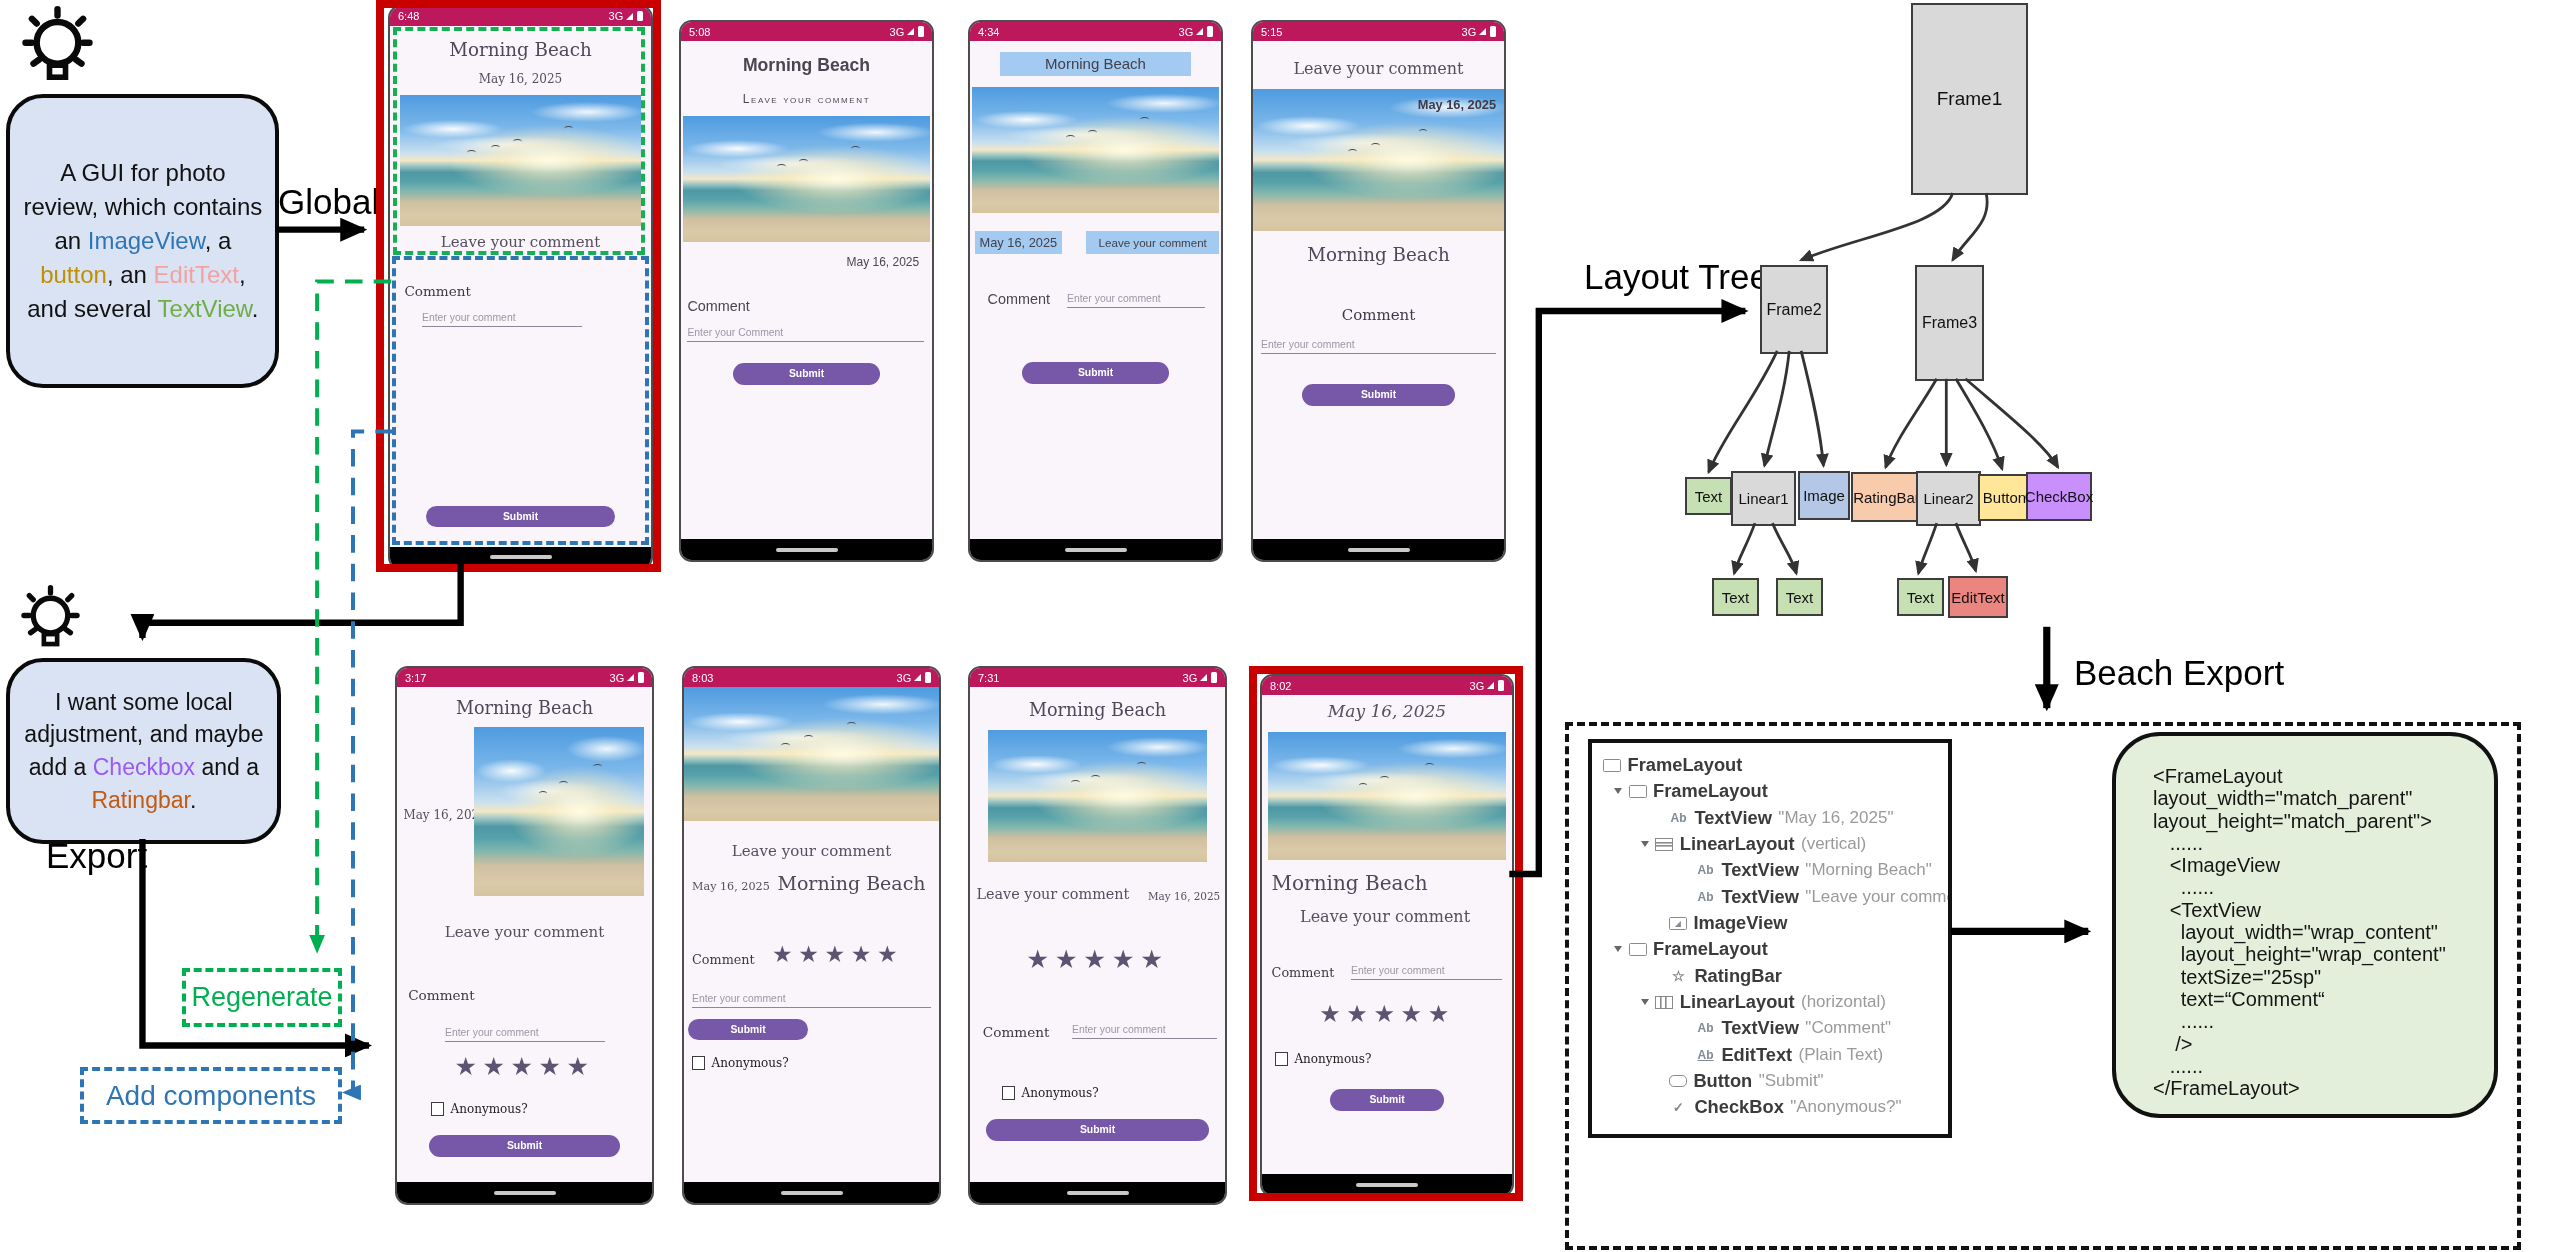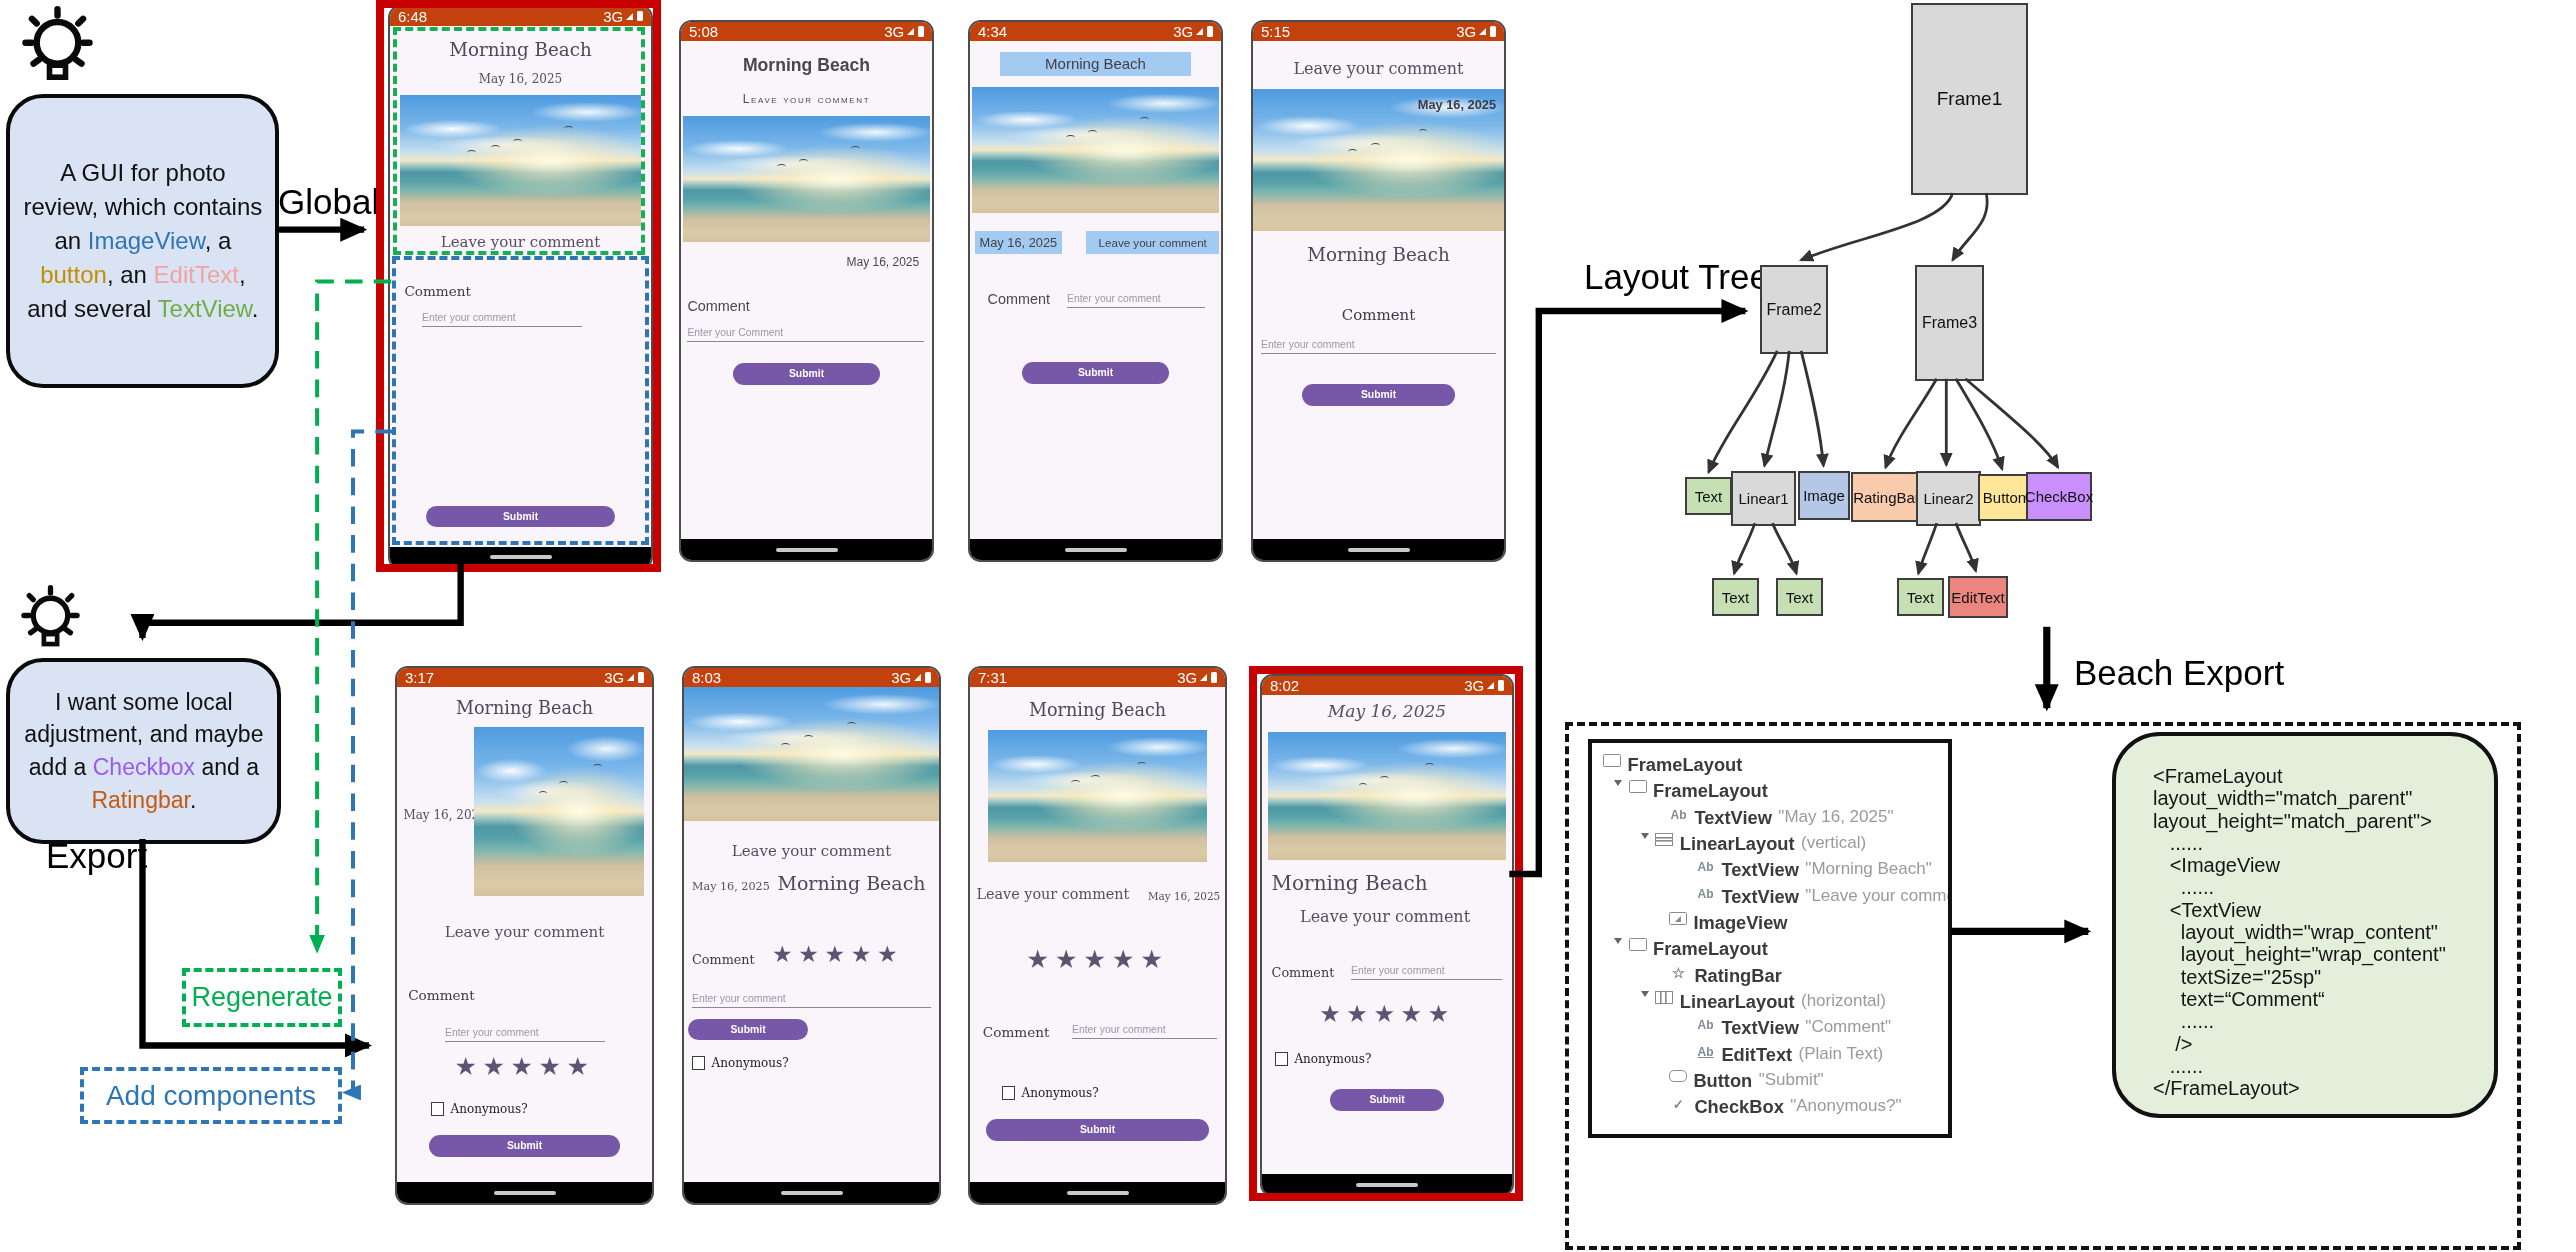--- a/index.html
+++ b/index.html
@@ -9,21 +9,21 @@
   .bubble .txt{font-size:24px;line-height:1.42;padding:6.4px 11.2px}
   .w-imageview{color:#2e75b6}.w-button{color:#bf9000}.w-edittext{color:#f2a2a2}.w-textview{color:#70ad47}
   .w-checkbox{color:#9b59f5}.w-ratingbar{color:#c55a11}
   .flowlabel{position:absolute;font-size:35px;color:#000}
   
   .chip{position:absolute;display:flex;align-items:center;justify-content:center;background:#fff}
   .chip.green{border:4px dashed #00b050;color:#00b050;font-size:27px}
   .chip.blue{border:4px dashed #2e75b6;color:#2e75b6;font-size:28px}
   
   .phone{position:absolute;background:#faf5fa;border:2.4px solid #4d4d4d;border-radius:12.8px;overflow:hidden}
-  .status{position:absolute;top:0;left:0;right:0;height:19px;background:#c2410c;color:#fff;font-size:15px;display:flex;justify-content:space-between;align-items:center;padding:0 8px;z-index:3}
+  .status{position:absolute;top:0;left:0;right:0;height:19px;background:#be185d;color:#fff;font-size:11px;display:flex;justify-content:space-between;align-items:center;padding:0 8px;z-index:3}
   .sticons{display:inline-flex;align-items:center;gap:3.2px}
   .sig{width:0;height:0;border-left:7.2px solid transparent;border-bottom:7.2px solid #fff;display:inline-block}
   .bat{width:6.4px;height:10.4px;background:#fff;border-radius:1.6px;display:inline-block}
   .pbody{position:absolute;top:19px;left:0;right:0;bottom:21px}
   .navbar{position:absolute;bottom:0;left:0;right:0;height:21px;background:#000;display:flex;align-items:center;justify-content:center;z-index:3}
   .homepill{width:62px;height:4px;border-radius:2.4px;background:#c9c9c9}
   .serif{font-family:"DejaVu Serif",serif}
   .ph-title{position:absolute;width:100%;text-align:center;color:#4e4858}
   .ph-sub{position:absolute;color:#554e5e}
   .ph-date{position:absolute;color:#554e5e}
@@ -46,21 +46,21 @@
   .greenDash{position:absolute;border:4px dashed #17b050;z-index:2}
   .blueDash{position:absolute;border:4px dashed #2e75b6;z-index:2}
   .redSel{position:absolute;border:8px solid #c80000;z-index:4}
   
   .tnode{position:absolute;display:flex;align-items:center;justify-content:center;border:2.4px solid #3d3d3d;background:#d9d9d9;font-size:15px;color:#111}
   .tnode.green{background:#c6e0b4}.tnode.blue{background:#b4c7e7}.tnode.orange{background:#f8cbad}
   .tnode.yellow{background:#ffe699}.tnode.purple{background:#c98ffc}.tnode.red{background:#ea8580}
   
   .dashedBox{position:absolute;border:4.8px dashed #111;background:#fff}
   .solidPanel{position:absolute;border:4.8px solid #111;background:#fff;overflow:hidden}
-  .ctrow{position:absolute;display:flex;align-items:flex-start;gap:6.4px;height:22.3px;font-size:18.3px;color:#3b3b3b;white-space:nowrap}
+  .ctrow{position:absolute;display:flex;align-items:center;gap:6.4px;height:22.3px;font-size:18.3px;color:#3b3b3b;white-space:nowrap}
   .ctrow .lbl{font-weight:bold;color:#3b3b3b}
   .ctrow .val{color:#9a9a9a;font-size:17px}
   .chev{width:0;height:0;border-left:4.8px solid transparent;border-right:4.8px solid transparent;border-top:6.4px solid #666;flex:none}
   .ic{width:19px;height:16px;display:inline-flex;align-items:center;justify-content:center;font-weight:bold;font-size:12px;color:#808b95;flex:none}
   .ic.box{width:16px;height:11.2px;border:1.6px solid #8a8a8a;border-radius:1.6px}
   .ic.btn{width:16px;height:9.6px;border:1.6px solid #8a8a8a;border-radius:4.8px}
   .ic.linv{width:16px;height:11.2px;border:1.6px solid #8a8a8a;background:linear-gradient(#8a8a8a,#8a8a8a),linear-gradient(#8a8a8a,#8a8a8a);background-size:100% 1.6px;background-position:0 3.2px,0 6.4px;background-repeat:no-repeat}
   .ic.linh{width:16px;height:11.2px;border:1.6px solid #8a8a8a;background:linear-gradient(#8a8a8a,#8a8a8a),linear-gradient(#8a8a8a,#8a8a8a);background-size:1.6px 100%;background-position:4px 0,8.8px 0;background-repeat:no-repeat}
   .ic.ab u{text-decoration:underline}
   .codeBox{position:absolute;background:#e3efda;border:4px solid #111;border-radius:48px;color:#151515}

